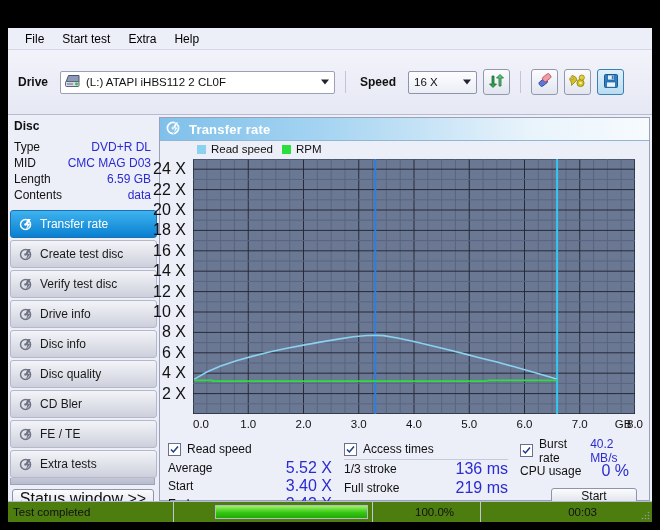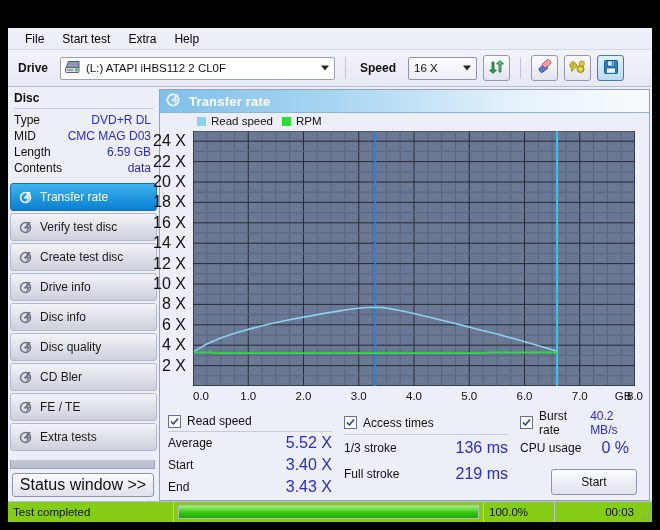--- a/index.html
+++ b/index.html
@@ -22,21 +22,21 @@
   }
   .menubar .mi{
     padding:2px 9px;color:#000;font-size:12px;cursor:default;
   }
   
   .toolbar{
     height:36px;flex:none;display:flex;align-items:center;
     background:linear-gradient(#f2f3fa,#e6e8f4);
     border-top:1px solid #d4d7e6;
     border-bottom:1px solid #b9bcd0;
-    padding:0 6px;gap:6px;
+    padding:14px 6px;gap:6px;
   }
   .tb-label{font-weight:bold;font-size:12px;color:#111;padding:0 6px 0 4px;}
   .drivebox{
     width:268px;height:21px;background:#fff;border:1px solid #9aa0b5;
     border-radius:2px;display:flex;align-items:center;gap:5px;padding:0 2px 0 3px;
     position:relative;
   }
   .drivebox .dtext{font-size:11.5px;color:#111;white-space:nowrap;}
   .drivebox .caret{
     position:absolute;right:5px;top:50%;transform:translateY(-50%);
@@ -140,21 +140,21 @@
   .resrow .v{margin-left:auto;font-size:16px;color:#2b2bd0;}
   .startbtn{
     width:84px;height:24px;margin-left:auto;margin-top:8px;margin-right:4px;
     background:linear-gradient(#fcfcfe,#dfe2ec);
     border:1px solid #8e94aa;border-radius:3px;
     display:flex;align-items:center;justify-content:center;font-size:12px;color:#111;
   }
   
   .statusbar{
     height:20px;flex:none;display:flex;align-items:stretch;
-    background:#84cc16;border-top:1px solid #b9bcd0;font-size:11.5px;color:#111;
+    background:#4d7c0f;border-top:1px solid #b9bcd0;font-size:11.5px;color:#111;gap:37px;
   }
   .sb-cell{display:flex;align-items:center;padding:0 5px;border-right:1px solid #c2c5d6;}
   .sb-msg{width:155px;}
   .sb-prog{flex:1;align-items:center;display:flex;padding:0 4px;}
   .progtrack{flex:1;height:12px;background:#e6e8ef;border:1px solid #b7bac9;position:relative;overflow:hidden;}
   .progfill{position:absolute;left:0;top:0;bottom:0;background:linear-gradient(#9df06a,#35c712 55%,#21a608);}
   .sb-pct{width:60px;justify-content:flex-start;}
   .sb-time{width:74px;justify-content:flex-end;border-right:none;}
   .grip{width:11px;display:flex;align-items:flex-end;justify-content:flex-end;padding:0 2px 2px 0;}
 </style>
@@ -264,31 +264,31 @@
             <span>Transfer rate</span>
           </div>
           <div class="nav">
             <span>
               <svg width="14" height="13" viewBox="0 0 15 14" style="display:block">
                 <circle cx="7" cy="7" r="5.4" fill="none" stroke="#6e7384" stroke-width="1.6"></circle>
                 <circle cx="7" cy="7" r="1.4" fill="#6e7384"></circle>
                 <path d="M9.2 1.2 L12.6 1.2 L9.6 6.2 L12.2 6.2 L7.4 12.8 L9 7.2 L6.6 7.2 Z" fill="#6e7384"></path>
               </svg>
             </span>
+            <span>Create test disc</span>
+          </div>
+          <div class="nav">
+            <span>
+              <svg width="14" height="13" viewBox="0 0 15 14" style="display:block">
+                <circle cx="7" cy="7" r="5.4" fill="none" stroke="#6e7384" stroke-width="1.6"></circle>
+                <circle cx="7" cy="7" r="1.4" fill="#6e7384"></circle>
+                <path d="M9.2 1.2 L12.6 1.2 L9.6 6.2 L12.2 6.2 L7.4 12.8 L9 7.2 L6.6 7.2 Z" fill="#6e7384"></path>
+              </svg>
+            </span>
             <span>Verify test disc</span>
-          </div>
-          <div class="nav">
-            <span>
-              <svg width="14" height="13" viewBox="0 0 15 14" style="display:block">
-                <circle cx="7" cy="7" r="5.4" fill="none" stroke="#6e7384" stroke-width="1.6"></circle>
-                <circle cx="7" cy="7" r="1.4" fill="#6e7384"></circle>
-                <path d="M9.2 1.2 L12.6 1.2 L9.6 6.2 L12.2 6.2 L7.4 12.8 L9 7.2 L6.6 7.2 Z" fill="#6e7384"></path>
-              </svg>
-            </span>
-            <span>Create test disc</span>
           </div>
           <div class="nav">
             <span>
               <svg width="14" height="13" viewBox="0 0 15 14" style="display:block">
                 <circle cx="7" cy="7" r="5.4" fill="none" stroke="#6e7384" stroke-width="1.6"></circle>
                 <circle cx="7" cy="7" r="1.4" fill="#6e7384"></circle>
                 <path d="M9.2 1.2 L12.6 1.2 L9.6 6.2 L12.2 6.2 L7.4 12.8 L9 7.2 L6.6 7.2 Z" fill="#6e7384"></path>
               </svg>
             </span>
             <span>Drive info</span>

